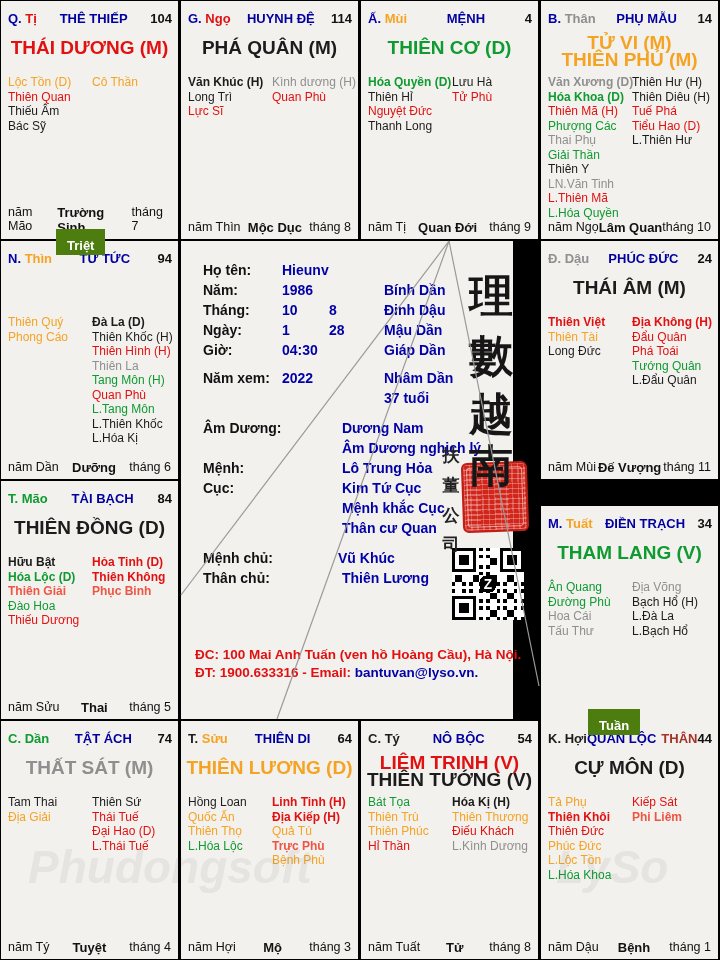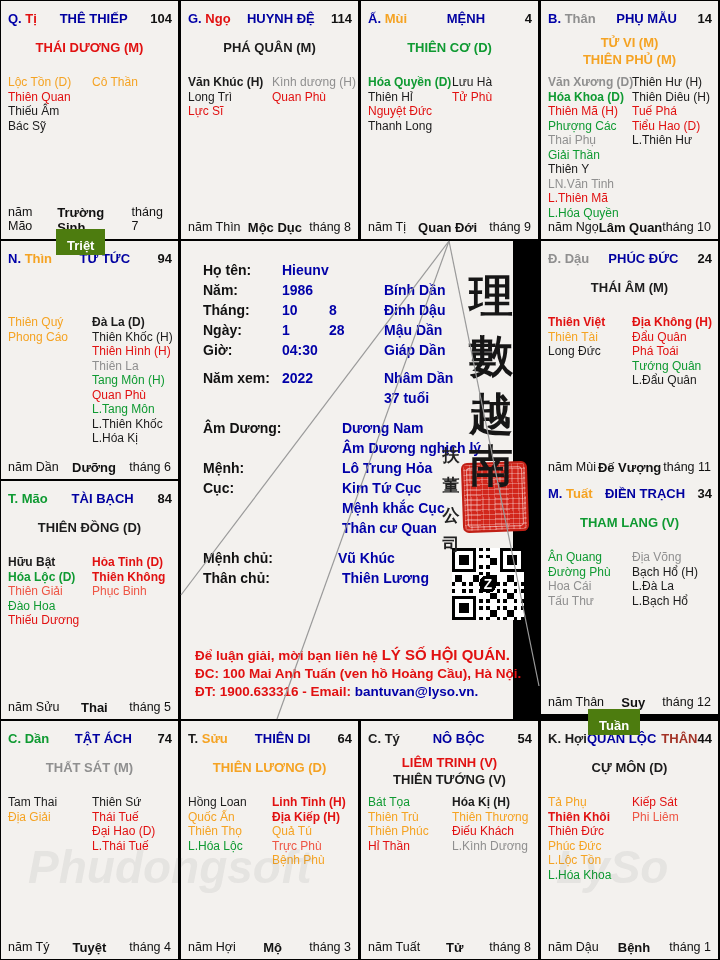--- a/index.html
+++ b/index.html
@@ -8,33 +8,33 @@
   .cell{position:absolute;width:177px;height:238px;background:#f3f1ee;z-index:1;}
   
   .p-head{position:absolute;top:10px;left:7px;right:6px;display:flex;align-items:baseline;
           font-weight:bold;font-size:13px;white-space:nowrap;}
   .p-canchi{white-space:nowrap;}
   .p-center{flex:1;text-align:center;}
   .p-name{color:var(--headerBlue);}
   .p-extra{color:var(--darkred);margin-left:5px;}
   .p-num{color:#111;}
   .p-main{position:absolute;top:38px;left:2px;right:2px;text-align:center;
-          font-weight:bold;font-size:13px;line-height:17px;white-space:nowrap;}
+          font-weight:bold;font-size:19px;line-height:17px;white-space:nowrap;}
   .p-main.two{top:33px;}
   .p-stars{position:absolute;top:74px;left:7px;right:2px;}
   .p-col{position:absolute;top:0;}
   .p-left{left:0;width:84px;}
   .p-right{left:84px;right:0;}
   .star{font-size:12px;line-height:14.5px;white-space:nowrap;}
   .star.b{font-weight:bold;}
   .p-foot{position:absolute;bottom:4px;left:7px;right:7px;display:flex;
           justify-content:space-between;align-items:flex-start;font-size:12.5px;color:#111;}
   .f-stage{font-weight:bold;font-size:13px;}
   
-  .c-red{color:var(--red);} .c-lightred{color:var(--lightred);} .c-orange{color:var(--orange);}
+  .c-red{color:var(--red);} .c-lightred{color:var(--lightred);font-weight:bold;} .c-orange{color:var(--orange);}
   .c-green{color:var(--green);} .c-gray{color:var(--gray);} .c-black{color:var(--black);}
   .c-navy{color:var(--navy);}
   
   #center{position:absolute;left:181px;top:241px;width:332px;height:478px;background:#f3f1ee;z-index:1;}
   #center-rows{position:absolute;left:22px;top:19px;right:4px;}
   .c-row{display:grid;grid-template-columns:79px 47px 55px auto;height:20px;
          font-size:14px;font-weight:bold;align-items:center;white-space:nowrap;}
   .c-row.b{grid-template-columns:109px auto;}
   .c-label{color:#111;}
   .c-val{color:var(--navy);}
@@ -255,21 +255,20 @@
           <rect x="15" y="1" width="5" height="5" fill="#fff"></rect>
           <rect x="16" y="2" width="3" height="3" fill="#000"></rect>
           <rect x="0" y="14" width="7" height="7" fill="#000"></rect>
           <rect x="1" y="15" width="5" height="5" fill="#fff"></rect>
           <rect x="2" y="16" width="3" height="3" fill="#000"></rect>
           <circle cx="10.5" cy="10.5" r="2.6" fill="#000"></circle>
           <text x="10.5" y="11.9" font-size="4" font-weight="bold" text-anchor="middle" fill="#fff" font-family="Liberation Sans, sans-serif">Z</text>
         </svg></div>
 
     <div id="contact">
-      <div><span>Để luận giải, mời bạn liên hệ </span><span class="brand">LÝ SỐ HỘI QUÁN.</span></div>
       <div>ĐC: 100 Mai Anh Tuấn (ven hồ Hoàng Cầu), Hà Nội.</div>
       <div><span>ĐT: 1900.633316 - Email: </span><span class="blue">bantuvan@lyso.vn.</span></div>
     </div>
   </div>
 
   <div class="cell palace" style="left: 1px; top: 1px;">
     <div class="p-head">
       <span class="p-canchi"><span class="can c-navy">Q.</span> <span class="chi c-red">Tị</span></span>
       <span class="p-center"><span class="p-name">THÊ THIẾP</span></span>
       <span class="p-num">104</span>
@@ -464,21 +463,21 @@
           <div class="star c-red b">Thiên Không</div>
           <div class="star c-lightred">Phục Binh</div>
         </div>
     </div>
     <div class="p-foot">
       <span class="f-year">năm Sửu</span>
       <span class="f-stage">Thai</span>
       <span class="f-month">tháng 5</span>
     </div>
   </div>
-    <div class="cell palace" style="left: 541px; top: 476px;">
+    <div class="cell palace" style="left: 541px; top: 506px;">
     <div class="p-head">
       <span class="p-canchi"><span class="can c-navy">M.</span> <span class="chi c-orange">Tuất</span></span>
       <span class="p-center"><span class="p-name">ĐIỀN TRẠCH</span></span>
       <span class="p-num">34</span>
     </div>
     <div class="p-main">
         <div class="c-green">THAM LANG (V)</div>
       </div>
     <div class="p-stars">
       <div class="p-col p-left">

